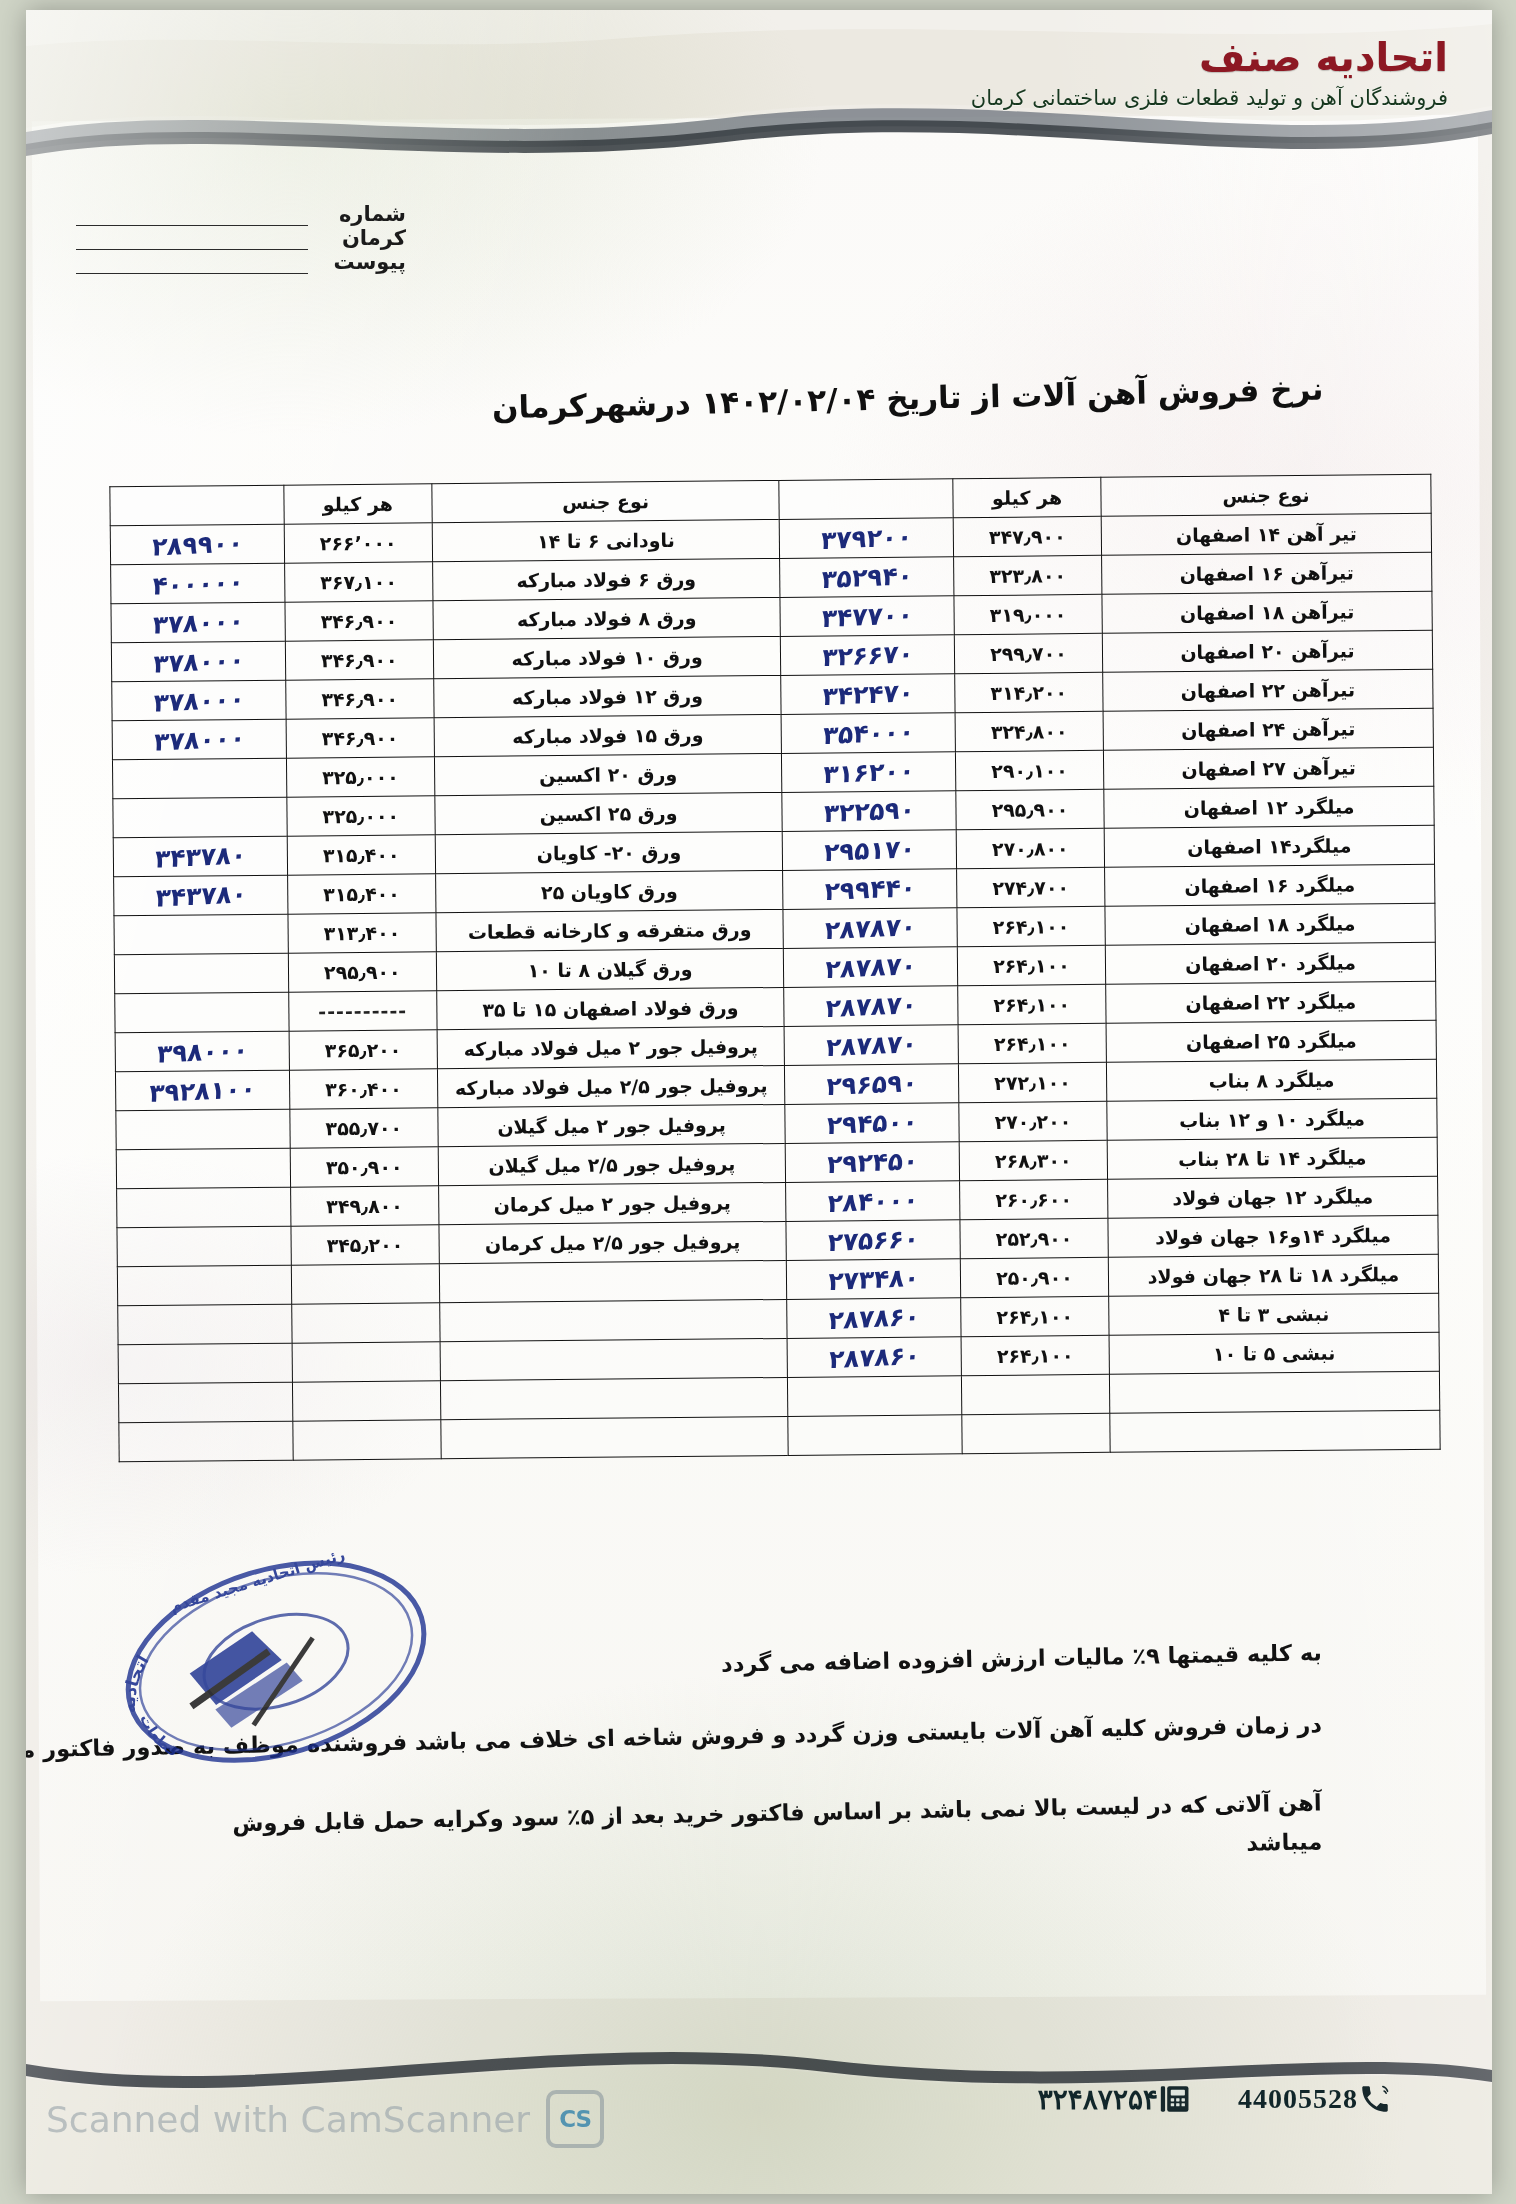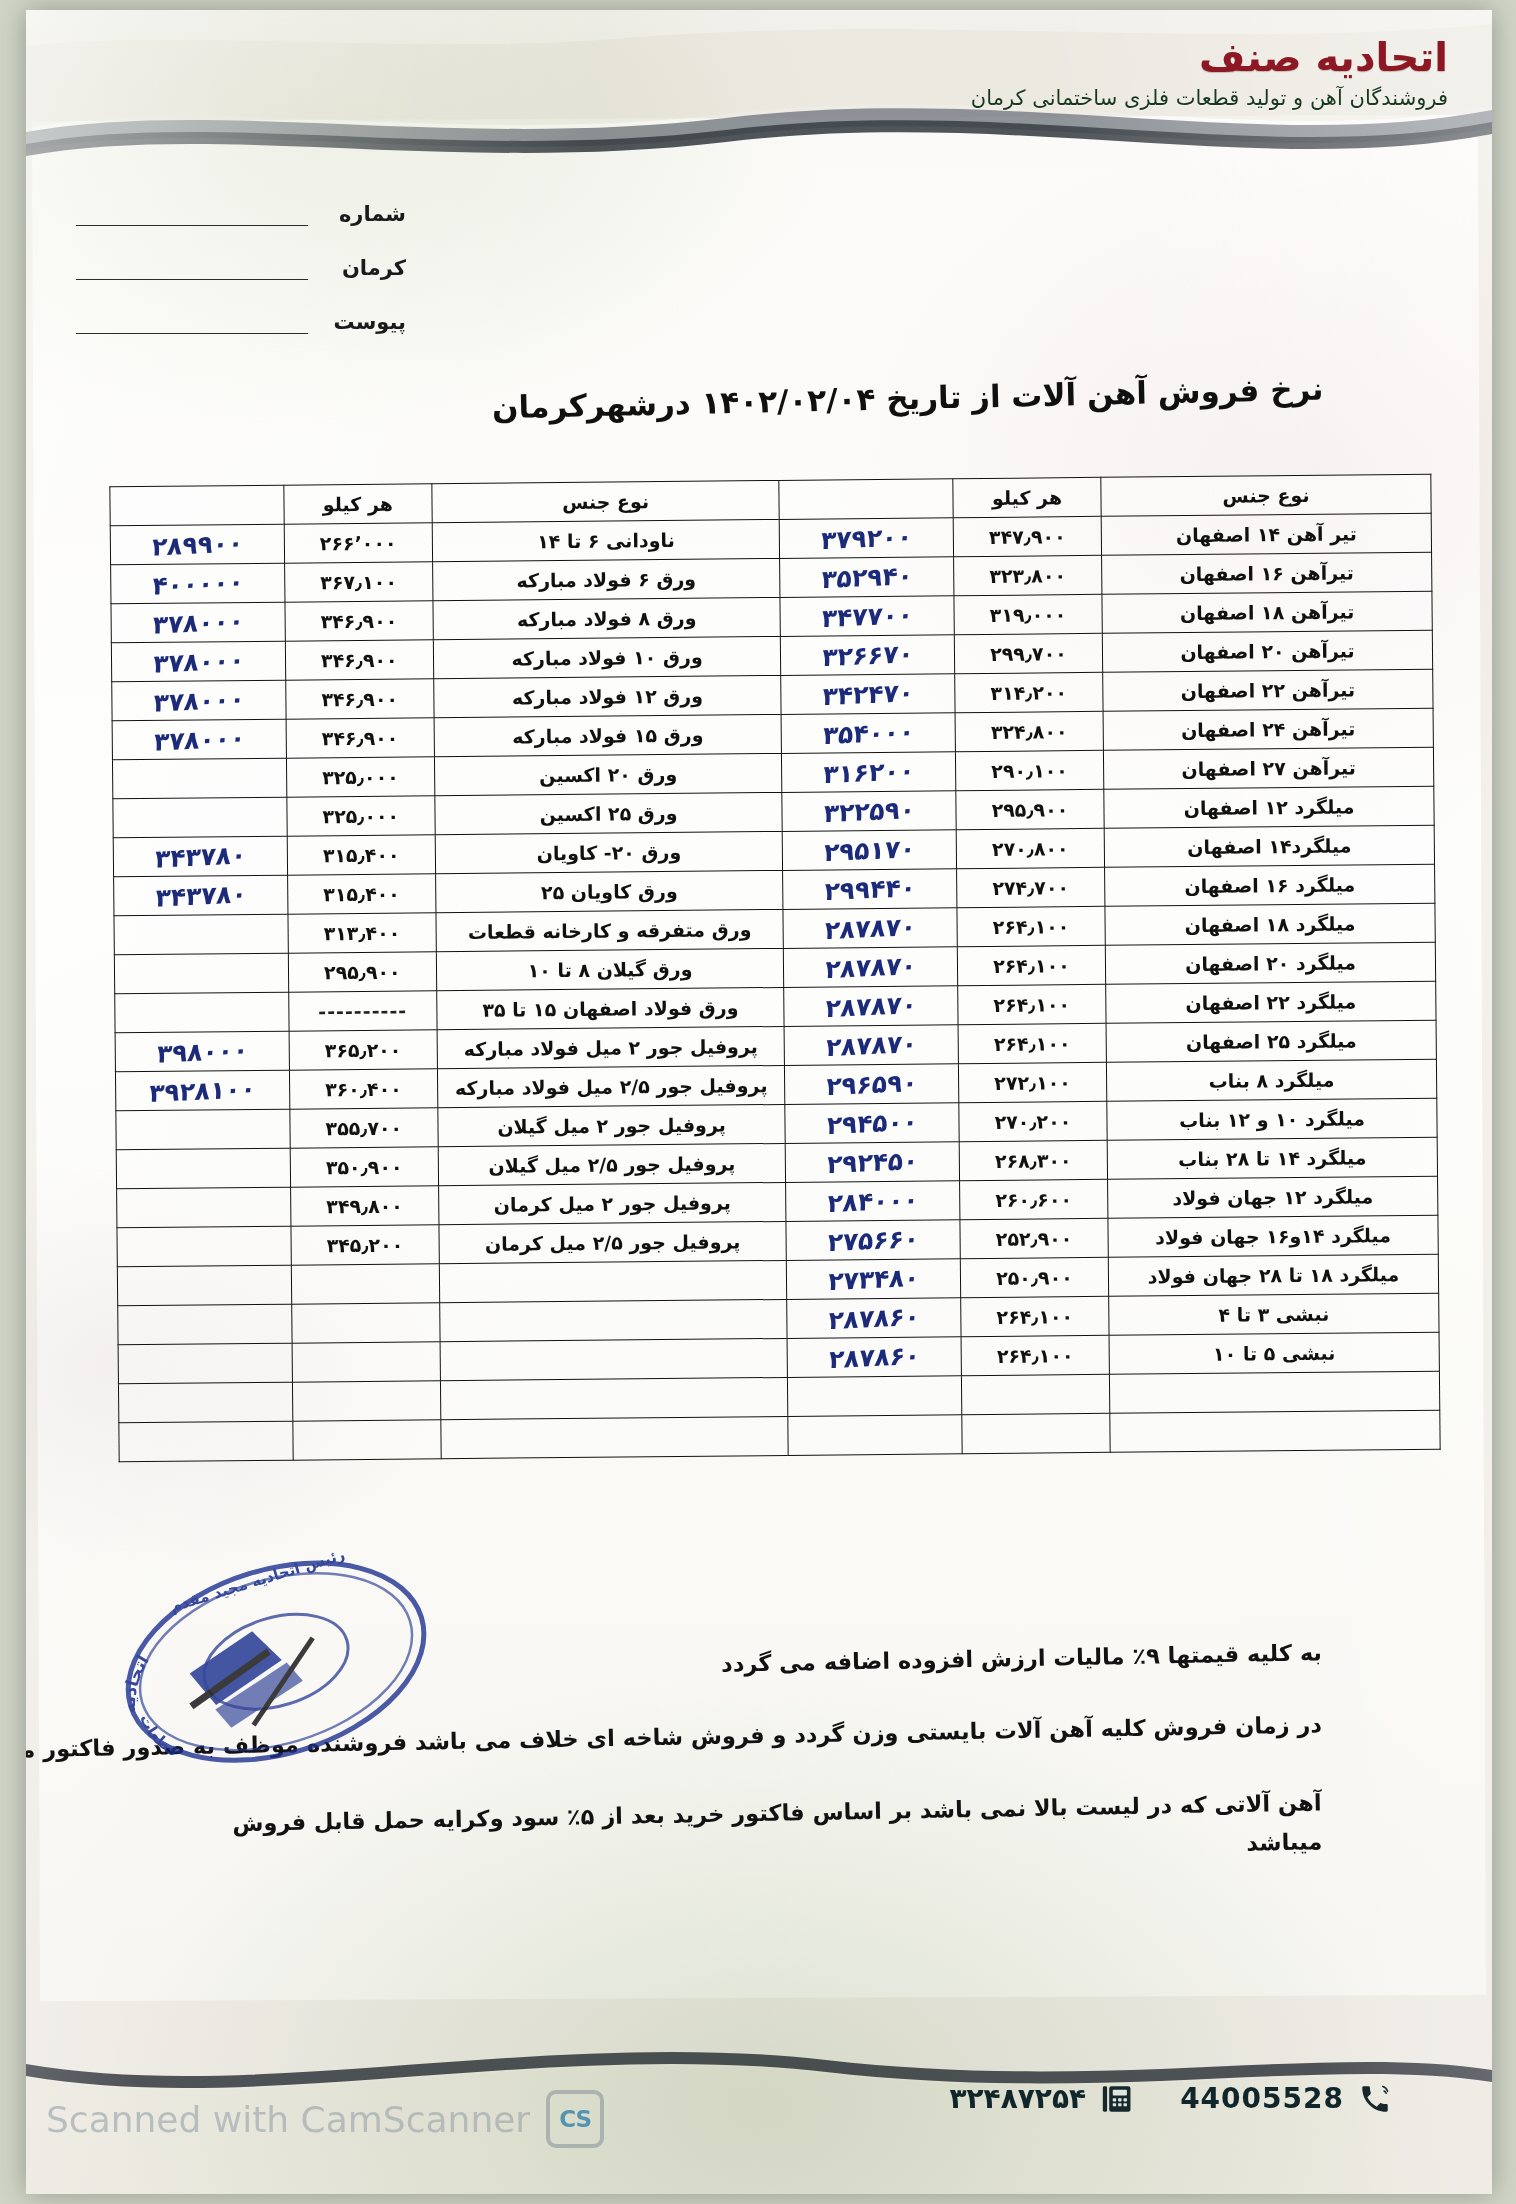--- a/index.html
+++ b/index.html
@@ -44,21 +44,21 @@
     text-shadow:0 1px 1px rgba(0,0,0,.2);
   }
   .lh-sub{
     font-size:21px;font-weight:normal;color:#17381f;margin-top:8px;
     text-shadow:0 1px 0 rgba(255,255,255,.5);
   }
 
   
   .meta{position:absolute;right:1086px;top:192px;width:330px;z-index:5;}
   .meta-row{display:flex;align-items:flex-end;justify-content:flex-end;
-            gap:24px;margin-bottom:30px;direction:rtl;}
+            gap:24px;direction:rtl;}
   .meta-lbl{font-size:21px;font-weight:bold;color:#1b1b1b;
             letter-spacing:3px;min-width:74px;text-align:right;}
   .meta-line{flex:1;border-bottom:1.6px solid #2b2b2b;height:14px;}
 
   
   .doc-title{
     position:absolute;right:168px;top:370px;z-index:6;
     font-size:31px;font-weight:bold;color:#101010;
     transform:rotate(-1.3deg);white-space:nowrap;
   }
@@ -101,21 +101,21 @@
   .note.wrap{white-space:normal;line-height:1.75;}
 
   
   .stamp{position:absolute;left:58px;top:1520px;width:380px;height:250px;z-index:7;
          transform:rotate(-17deg);opacity:.88;}
 
   
   .bottomband{position:absolute;left:0;bottom:0;width:100%;height:190px;overflow:hidden;}
   .contacts{position:absolute;right:100px;bottom:78px;z-index:8;
             display:flex;align-items:center;gap:46px;direction:rtl;}
-  .contact{display:flex;gap:14px;}
+  .contact{display:flex;align-items:center;font-family:Liberation Serif, serif;}
   .contact .num{font-size:28px;font-weight:bold;color:#11262a;letter-spacing:1px;}
 
   
   .cam{position:absolute;left:46px;bottom:56px;z-index:9;
        display:flex;align-items:center;gap:16px;opacity:.62;}
   .cam-logo{width:50px;height:50px;border:4px solid #8e9aa0;border-radius:10px;
             display:flex;align-items:center;justify-content:center;
             font-size:23px;font-weight:bold;color:#0369a1;
             font-family:"DejaVu Sans",sans-serif;direction:ltr;letter-spacing:-1px;}
   .cam-txt{font-size:36px;color:#9aa5ab;direction:ltr;font-family:"DejaVu Sans",sans-serif;}

